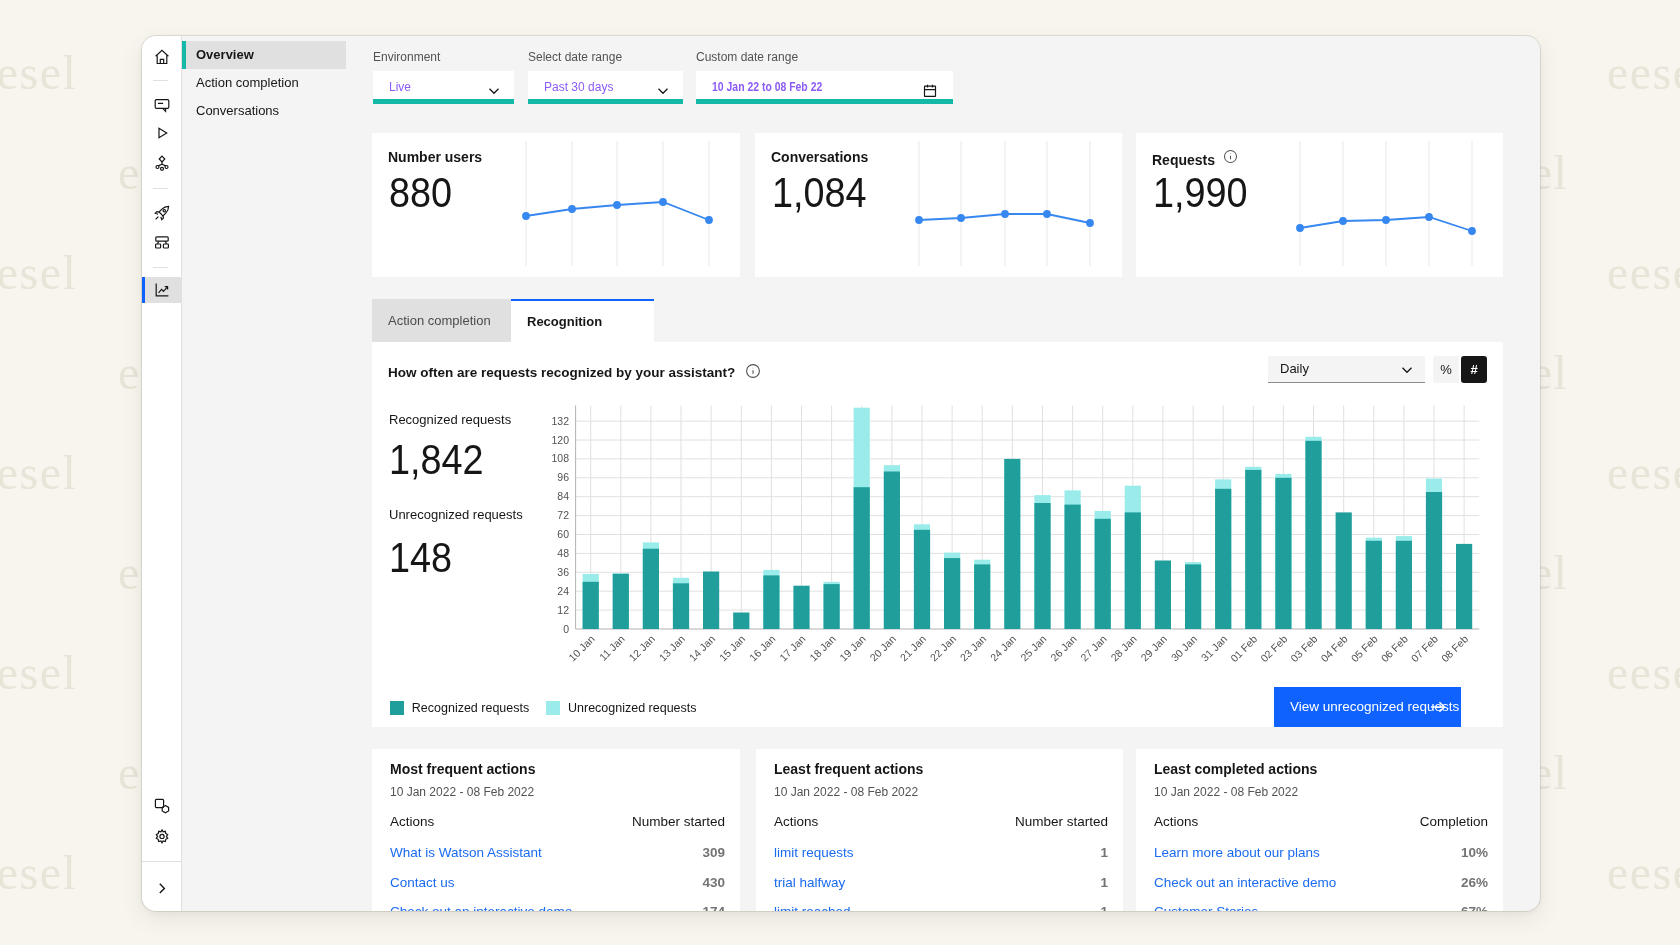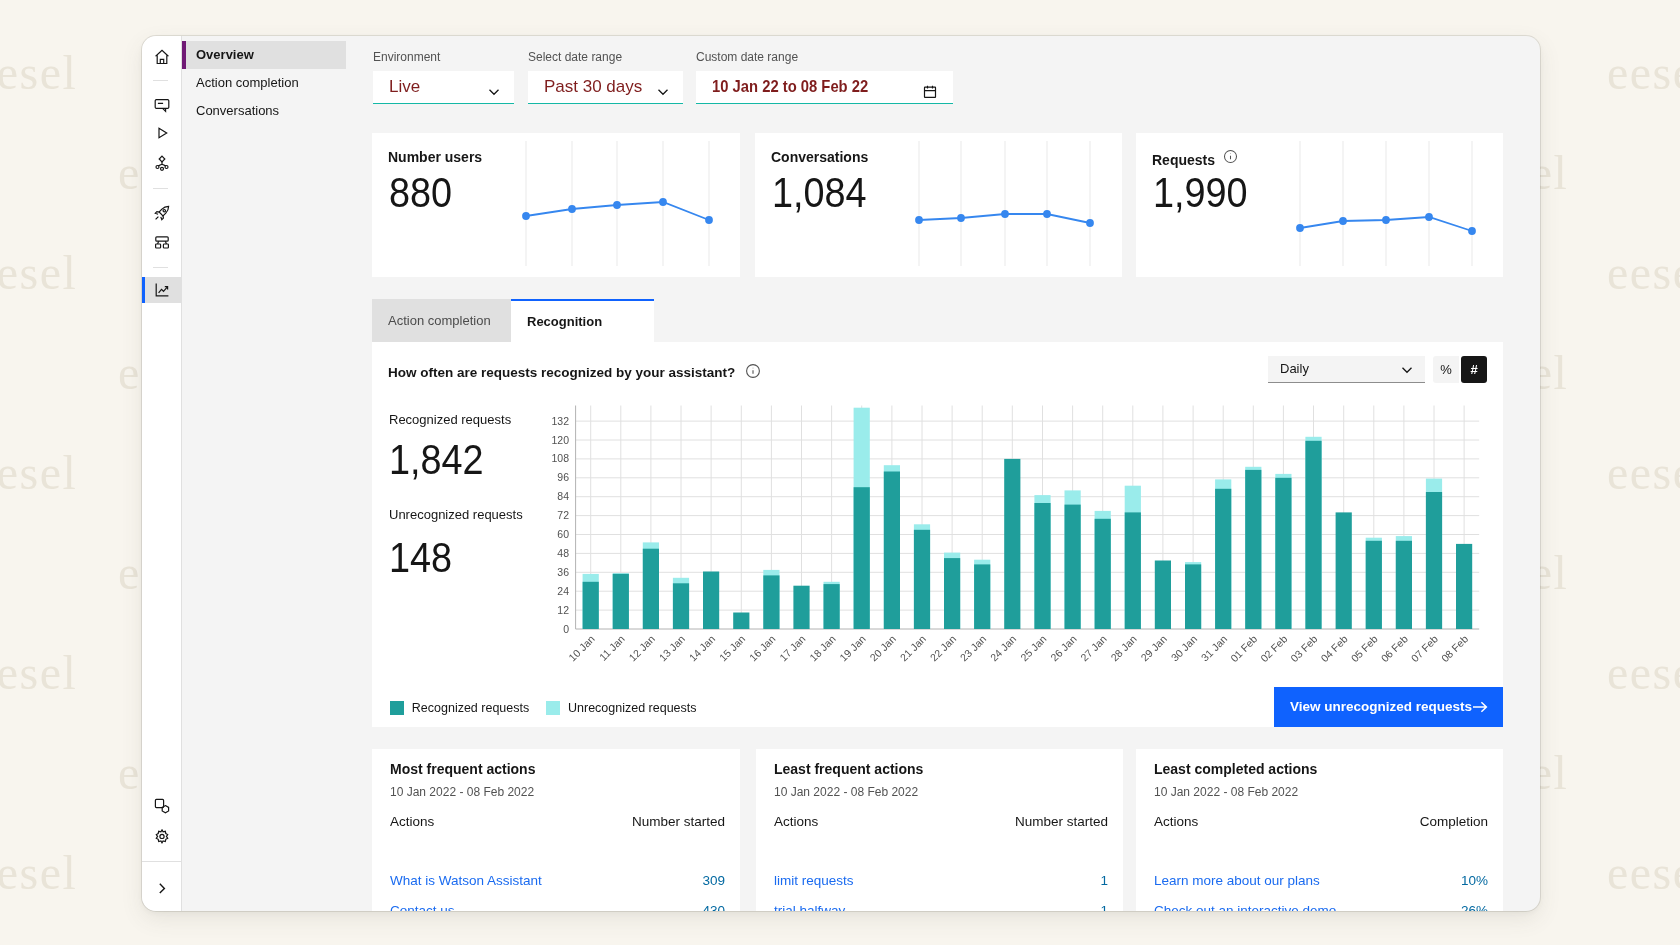--- a/index.html
+++ b/index.html
@@ -6,49 +6,49 @@
 body { background:#f8f5ee; font-family:"Liberation Sans",sans-serif; position:relative; color:#161616; }
 .wm { position:absolute; font-family:"Liberation Serif",serif; font-size:48px; color:#e9e4d8; letter-spacing:1.5px; line-height:92px; height:92px; }
 .card { position:absolute; left:142px; top:36px; width:1398px; height:875px; background:#f4f4f4; border-radius:14px;
   box-shadow:0 0 0 1px rgba(60,55,45,.12), 0 8px 22px rgba(80,75,65,.10), 0 2px 5px rgba(80,75,65,.05); overflow:hidden; }
 .rail { position:absolute; left:0; top:0; width:40px; height:875px; background:#fff; border-right:1px solid #e0e0e0; border-radius:14px 0 0 14px; }
 .ric { position:absolute; left:10px; width:20px; height:20px; }
 .rdiv { position:absolute; left:11px; width:15px; border-top:1px solid #e0e0e0; }
 .rsel { position:absolute; left:0; top:241px; width:40px; height:26px; background:#e0e0e0; border-left:3px solid #0f62fe; }
 .nav { position:absolute; left:40px; top:5px; width:164px; }
 .nitem { height:28px; line-height:28px; padding-left:14px; font-size:13px; color:#161616; }
-.nsel { background:#e0e0e0; border-left:4px solid #701a75; padding-left:10px; font-weight:bold; }
+.nsel { background:#e0e0e0; border-left:4px solid #14b8a6; padding-left:10px; font-weight:bold; }
 .lbl { position:absolute; font-size:12px; color:#525252; }
-.inp { position:absolute; top:35px; height:33px; background:#fff; border-bottom:1px solid #14b8a6; font-size:17px; line-height:32px; padding-left:16px; color:#7f1d1d; }
+.inp { position:absolute; top:35px; height:33px; background:#fff; border-bottom:5px solid #14b8a6; font-size:12px; line-height:32px; padding-left:16px; color:#8b5cf6; }
 .inp .cv { position:absolute; right:12px; top:8px; }
 .tile { position:absolute; top:97px; height:144px; background:#fff; }
 .ttitle { position:absolute; left:16px; top:16px; font-size:14px; font-weight:bold; }
 .tnum { position:absolute; left:17px; top:39px; font-size:42px; font-weight:400; line-height:42px; transform:scaleX(.9); transform-origin:left top; }
 .tab1 { position:absolute; left:230px; top:263px; width:139px; height:43px; background:#e0e0e0; color:#4c4c4c; font-size:13px; line-height:43px; padding-left:16px; }
 .tab2 { position:absolute; left:369px; top:263px; width:143px; height:43px; background:#fff; border-top:2px solid #0f62fe; font-size:13px; font-weight:bold; line-height:41px; padding-left:16px; }
 .panel { position:absolute; left:230px; top:306px; width:1131px; height:385px; background:#fff; }
 .ptitle { position:absolute; left:16px; top:21px; font-size:13.5px; font-weight:bold; }
 .psel { position:absolute; left:896px; top:14px; width:157px; height:27px; background:#f4f4f4; border-bottom:1px solid #8d8d8d; font-size:13px; line-height:26px; padding-left:12px; }
 .psel .cv { position:absolute; right:10px; top:5px; }
 .pbtn1 { position:absolute; left:1061px; top:14px; width:26px; height:27px; background:#f4f4f4; font-size:13px; text-align:center; line-height:27px; color:#161616; border-radius:3px 0 0 3px; }
 .pbtn2 { position:absolute; left:1089px; top:14px; width:26px; height:27px; background:#161616; color:#fff; font-size:13px; font-weight:bold; text-align:center; line-height:27px; border-radius:3px; }
 .slabel { position:absolute; left:17px; font-size:13px; color:#161616; }
 .snum { position:absolute; left:17px; font-size:42px; font-weight:400; line-height:42px; transform:scaleX(.9); transform-origin:left top; }
 .leg { position:absolute; top:359px; font-size:12.5px; line-height:14px; }
 .lsq { display:inline-block; width:14px; height:14px; vertical-align:top; margin-right:8px; }
-.vbtn { position:absolute; left:902px; top:345px; width:229px; height:40px; background:#0f62fe; color:#fff; font-size:13.5px; line-height:40px; padding-left:16px;font-weight:bold; }
+.vbtn { position:absolute; left:902px; top:345px; width:187px; height:40px; background:#0f62fe; color:#fff; font-size:13.5px; line-height:40px; padding-left:16px; }
 .vbtn svg { position:absolute; right:14px; top:13px; }
 .btile { position:absolute; top:713px; width:367px; height:240px; background:#fff; }
 .btitle { position:absolute; left:18px; top:12px; font-size:14px; font-weight:bold; }
 .bdate { position:absolute; left:18px; top:36px; font-size:12px; color:#525252; }
 .bhead { position:absolute; left:18px; right:15px; top:65px; font-size:13.5px; color:#161616; }
 .bhead .bval2 { float:right; }
-.brow { position:absolute; left:18px; right:15px; font-size:13.5px;margin-top:28px; }
+.brow { position:absolute; left:18px; right:15px; font-size:13.5px; }
 .blink { color:#1a6bf0; }
-.bval { float:right; color:#0369a1; }
+.bval { float:right; color:#737373;font-weight:bold; }
 </style></head>
 <body>
 <div class="wm" style="left:-26px;top:27px">eesel</div>
 <div class="wm" style="left:1607px;top:27px">eesel</div>
 <div class="wm" style="left:-26px;top:227px">eesel</div>
 <div class="wm" style="left:1607px;top:227px">eesel</div>
 <div class="wm" style="left:-26px;top:427px">eesel</div>
 <div class="wm" style="left:1607px;top:427px">eesel</div>
 <div class="wm" style="left:-26px;top:627px">eesel</div>
 <div class="wm" style="left:1607px;top:627px">eesel</div>

